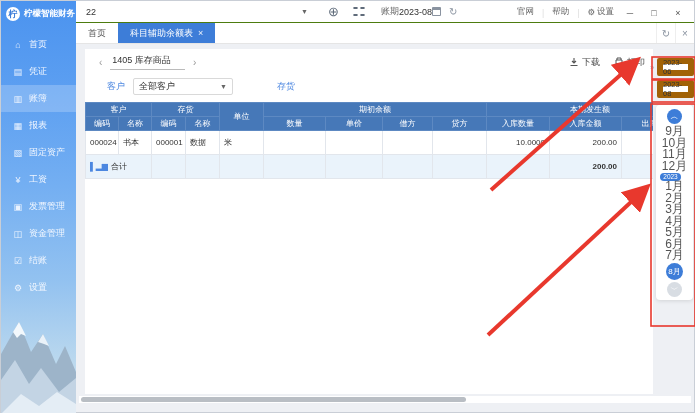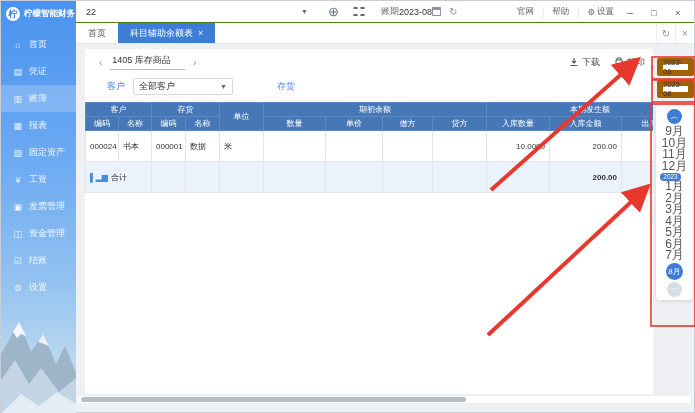--- a/index.html
+++ b/index.html
@@ -62,21 +62,21 @@
   .row2 { display:flex; align-items:center; height:26px; padding:0 8px 0 22px; gap:8px; font-size:9px; }
   .f-label { color:#4c87e0; }
   .f-select { width:100px; height:17px; border:1px solid #d9d9d9; border-radius:2px; background:#fff;
     display:flex; align-items:center; justify-content:space-between; padding:0 5px; color:#333; cursor:pointer; }
   .f-gap { width:28px; }
 
   
   table { border-collapse:collapse; table-layout:fixed; width:608px; margin-top:3px; font-size:8px; }
   th, td { border:1px solid #e2e6ec; overflow:hidden; white-space:nowrap; }
   thead th { background:#4678b8; color:#fff; font-weight:normal; border-color:#5d89c2; height:14px; padding:0 3px; }
-  td { height:31px; padding:0 4px; color:#333; background:#fff; }
+  td { height:24px; padding:0 4px; color:#333; background:#fff; }
   td.num { text-align:right; }
   tr.total td { background:#eaf3fb; }
   tr.total td.num { font-weight:bold; }
   .chart-icon { color:#4c87e0; font-size:8px; margin-right:3px; }
   .col-c1{width:33px}.col-c2{width:33px}.col-c3{width:34px}.col-c4{width:34px}.col-u{width:44px}
   .col-n1{width:62px}.col-n2{width:57px}.col-n3{width:50px}.col-n4{width:54px}
   .col-n5{width:63px}.col-n6{width:72px}.col-n7{width:72px}
 
   
   .rail { position:absolute; right:0; top:43px; width:43px; bottom:0; z-index:2; }

